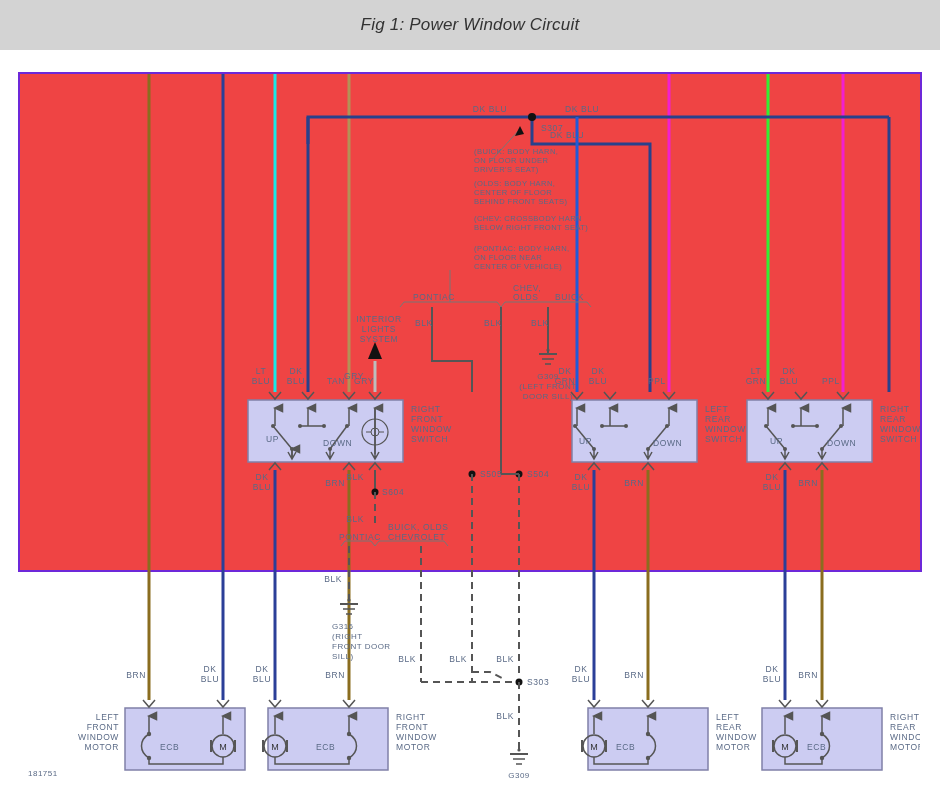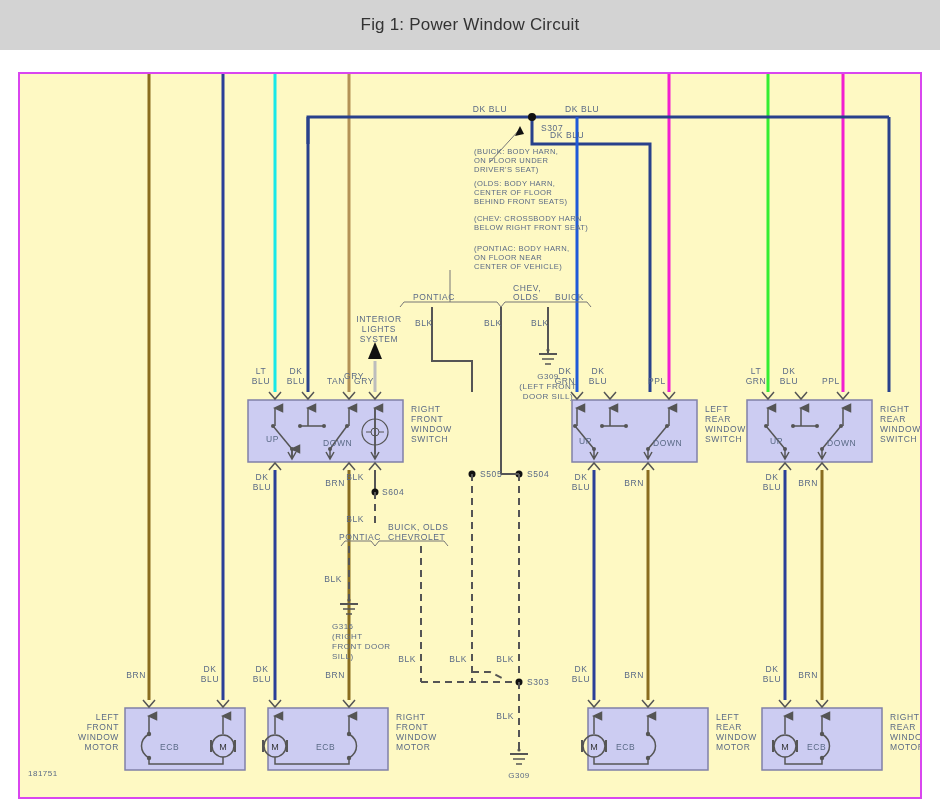--- a/index.html
+++ b/index.html
@@ -22,27 +22,28 @@
   }
   #header-title {
     position: absolute;
     left: 0; top: 0;
     width: 940px; height: 50px;
     line-height: 50px;
     text-align: center;
     font-size: 17px;
     color: #333333;
     letter-spacing: 0.2px;
+    font-style: italic;
   }
   #diagram-frame {
     position: absolute;
     left: 18px; top: 72px;
-    width: 904px; height: 727px;
-    border: 2px solid #d946ef;
-    background: #fef9c3;
+    width: 904px; height: 500px;
+    border: 2px solid #6d28d9;
+    background: #ef4444;
     box-sizing: border-box;
   }
   #svg-canvas {
     position: absolute;
     left: 0; top: 0;
   }
   .doc-id {
     position: absolute;
     left: 28px;
     top: 769px;

